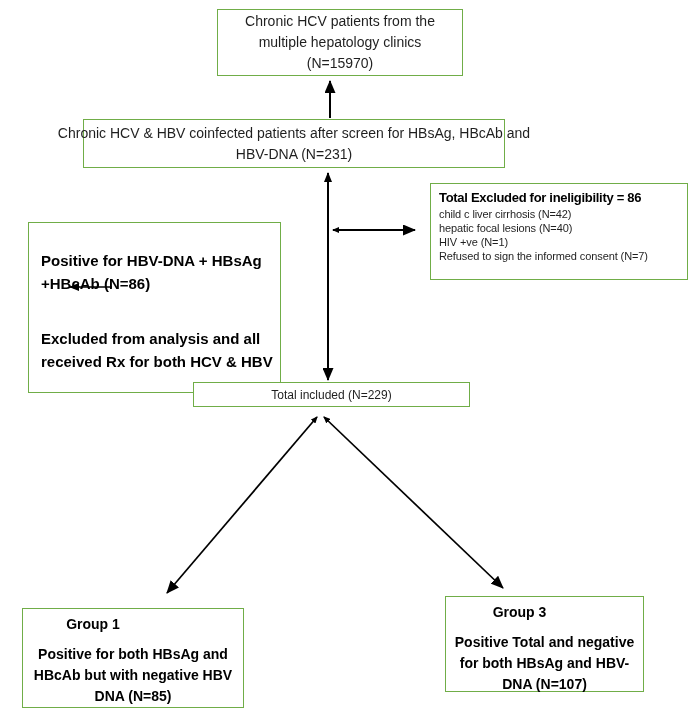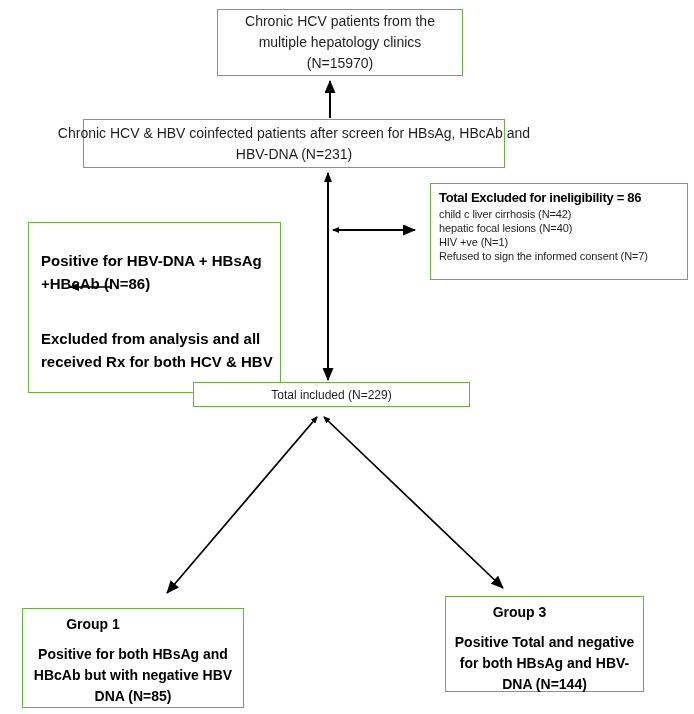--- a/index.html
+++ b/index.html
@@ -82,21 +82,21 @@
     <div class="g-title">Group 1</div>
     <div class="line">Positive for both HBsAg and</div>
     <div class="line">HBcAb but with negative HBV</div>
     <div class="line">DNA (N=85)</div>
   </div>
 
   <div class="box b-group b-g2">
     <div class="g-title">Group 3</div>
     <div class="line">Positive Total and negative</div>
     <div class="line">for both HBsAg and HBV-</div>
-    <div class="line">DNA (N=144)</div>
+    <div class="line">DNA (N=107)</div>
   </div>
 
   <svg class="arrows" viewBox="0 0 694 714">
     <defs>
       <marker id="ah-large" markerUnits="userSpaceOnUse" markerWidth="13" markerHeight="11" refX="12" refY="5.5" orient="auto-start-reverse">
         <path d="M0,0 L13,5.5 L0,11 z" fill="#000"></path>
       </marker>
       <marker id="ah-med" markerUnits="userSpaceOnUse" markerWidth="10" markerHeight="8" refX="9" refY="4" orient="auto-start-reverse">
         <path d="M0,0 L10,4 L0,8 z" fill="#000"></path>
       </marker>

